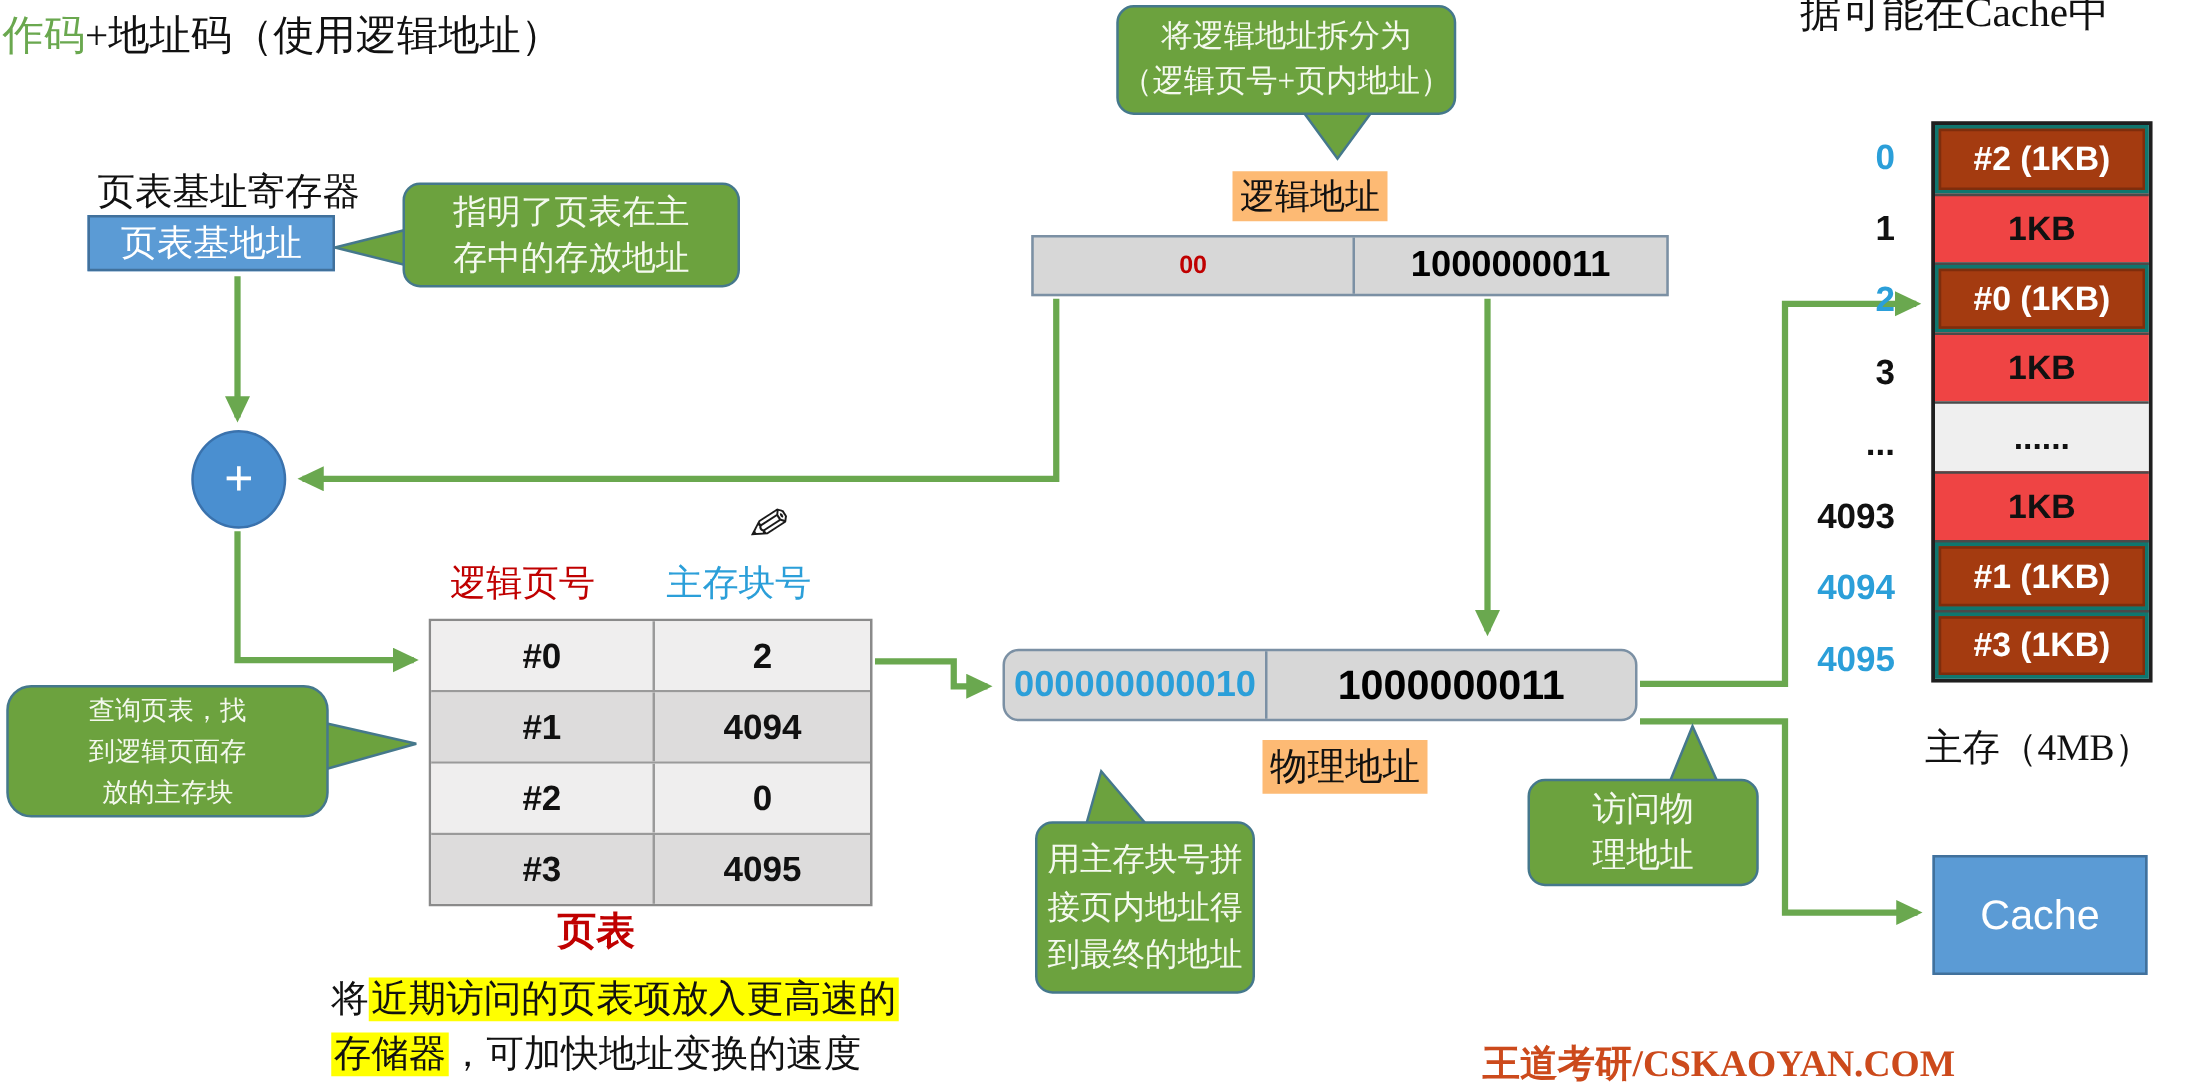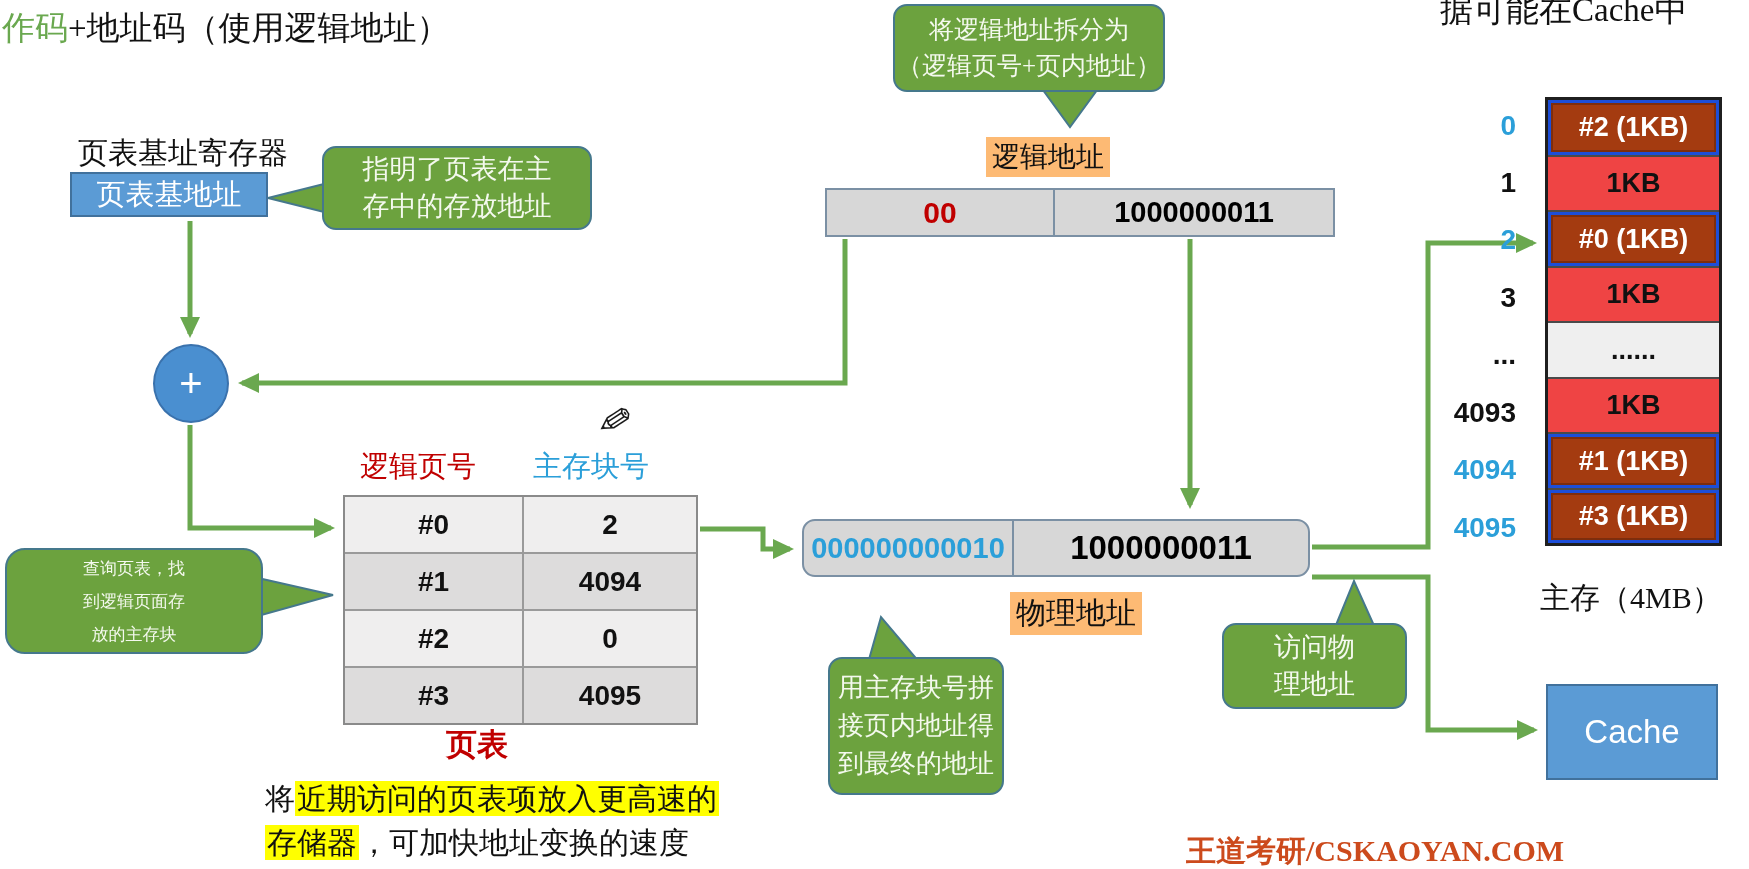--- a/index.html
+++ b/index.html
@@ -40,21 +40,21 @@
   .pcell+.pcell{border-left:2px solid #9a9a9a;}
   .prow.odd .pcell{background:#efeeee;}
   .prow.even .pcell{background:#dddcdc;}
 
   
   .mtable{border:3px solid #1f1f1f;box-sizing:border-box;background:#d9d9d9;}
   .mrow{position:relative;box-sizing:border-box;display:flex;align-items:center;justify-content:center;
         font-size:27px;font-weight:600;color:#111;background:#ef4444;}
   .mrow+.mrow{border-top:2px solid #4a4a4a;}
   .mrow.dim{background:#efefef;}
-  .mrow.dark{background:#1d4ed8;}
+  .mrow.dark{background:#0f766e;}
   .mrow.dark .inner{position:absolute;inset:3px;background:#a43b10;border:2px solid #7e2d0c;
         display:flex;align-items:center;justify-content:center;color:#fff;}
   .mlabels{display:flex;flex-direction:column;}
   .mlabel{display:flex;align-items:center;justify-content:flex-end;padding-right:16px;
           font-size:28px;font-weight:600;color:#111;box-sizing:border-box;}
   .mlabel.blue{color:#2b9fd9;}
 
   
   .foot-line{font-size:30px;color:#111;white-space:nowrap;}
   .hl{background:#ffff00;padding:1px 2px;}
@@ -107,21 +107,21 @@
 存中的存放地址</div>
 
     <div class="abs plus-circle" style="left:153px;top:344px;width:76px;height:79px;">
       <span>+</span>
     </div>
 
     <div class="abs bubble serif" style="left:893px;top:4px;width:272px;height:88px;font-size:25px;line-height:36px;">将逻辑地址拆分为
 （逻辑页号+页内地址）</div>
     <div class="abs yellow-label serif" style="left:986px;top:137px;">逻辑地址</div>
     <div class="abs addr-box" style="left:825px;top:188px;width:510px;height:49px;">
-      <div class="addr-cell red-txt" style="width:226px;font-size:30px;font-weight:600;border-radius:10px;">00</div>
+      <div class="addr-cell red-txt" style="width:255px;font-size:20px;font-weight:600;border-radius:10px;">00</div>
       <div class="addr-cell" style="flex:1;font-size:29px;font-weight:600;">1000000011</div>
     </div>
 
     <div class="abs red-txt serif" style="left:360px;top:447px;font-size:29px;">逻辑页号</div>
     <div class="abs blue-txt serif" style="left:533px;top:447px;font-size:29px;">主存块号</div>
     <div class="abs pencil" style="left:598px;top:398px;">✎</div>
 
     <div class="abs ptable" style="left:343px;top:495px;width:355px;">
       <div class="prow odd">
         <div class="pcell" style="width:177px;height:55px;">#0</div>
@@ -135,21 +135,21 @@
         <div class="pcell" style="width:177px;height:55px;">#2</div>
         <div class="pcell" style="flex:1;height:55px;">0</div>
       </div>
       <div class="prow even">
         <div class="pcell" style="width:177px;height:55px;">#3</div>
         <div class="pcell" style="flex:1;height:55px;">4095</div>
       </div>
     </div>
     <div class="abs red-txt serif" style="left:446px;top:724px;font-size:31px;font-weight:600;">页表</div>
 
-    <div class="abs bubble serif" style="left:5px;top:548px;width:258px;height:106px;font-size:17px;line-height:33px;border-radius:20px;text-align:center;">查询页表，找
+    <div class="abs bubble serif" style="left:5px;top:548px;width:258px;height:106px;font-size:21px;line-height:33px;border-radius:20px;text-align:center;">查询页表，找
 到逻辑页面存
 放的主存块</div>
 
     <div class="abs addr-box" style="left:802px;top:519px;width:508px;height:58px;border-radius:13px;">
       <div class="addr-cell blue-txt" style="width:208px;font-size:29px;font-weight:600;">000000000010</div>
       <div class="addr-cell" style="flex:1;font-size:33px;font-weight:600;">1000000011</div>
     </div>
     <div class="abs yellow-label serif" style="left:1010px;top:592px;font-size:30px;">物理地址</div>
 
     <div class="abs bubble serif" style="left:828px;top:657px;width:176px;height:138px;font-size:26px;line-height:38px;">用主存块号拼

